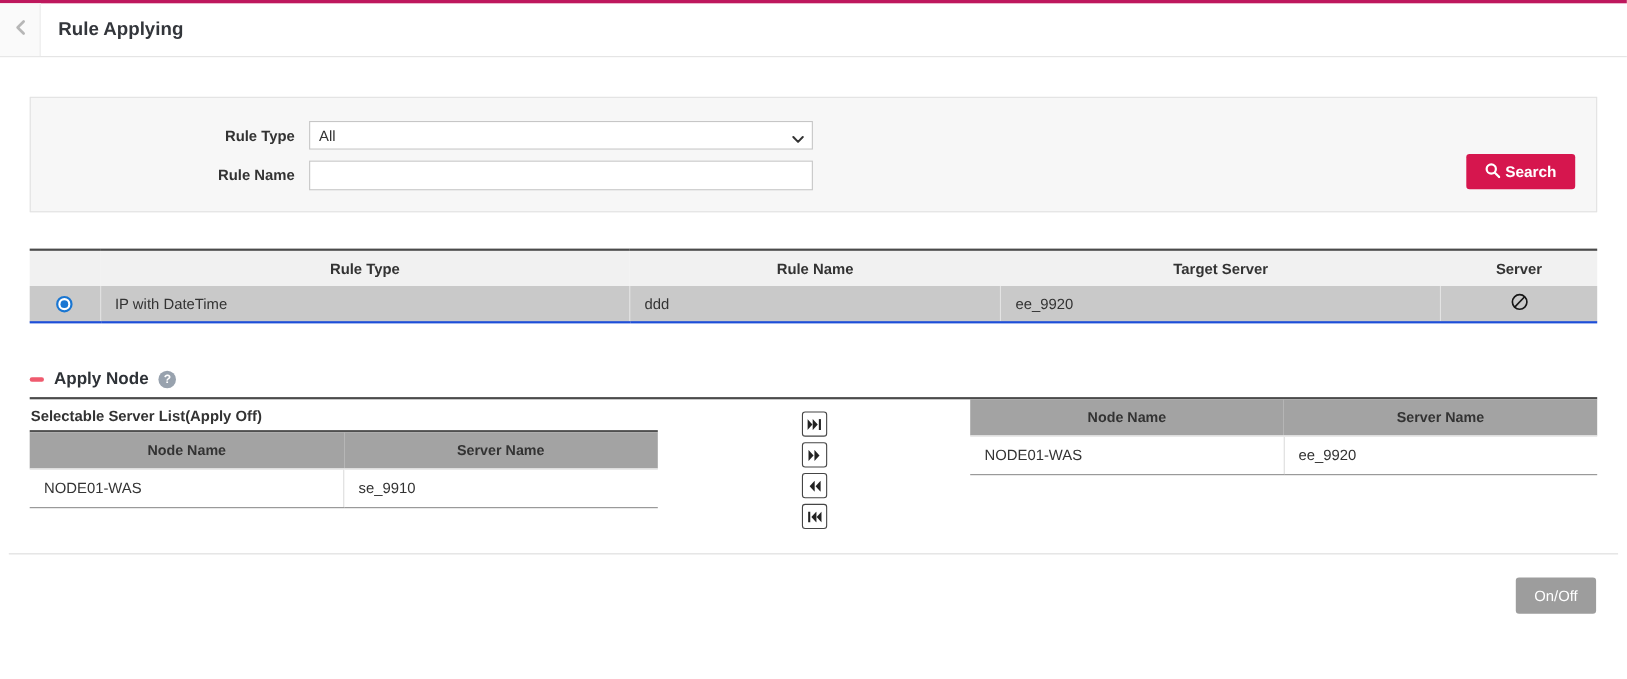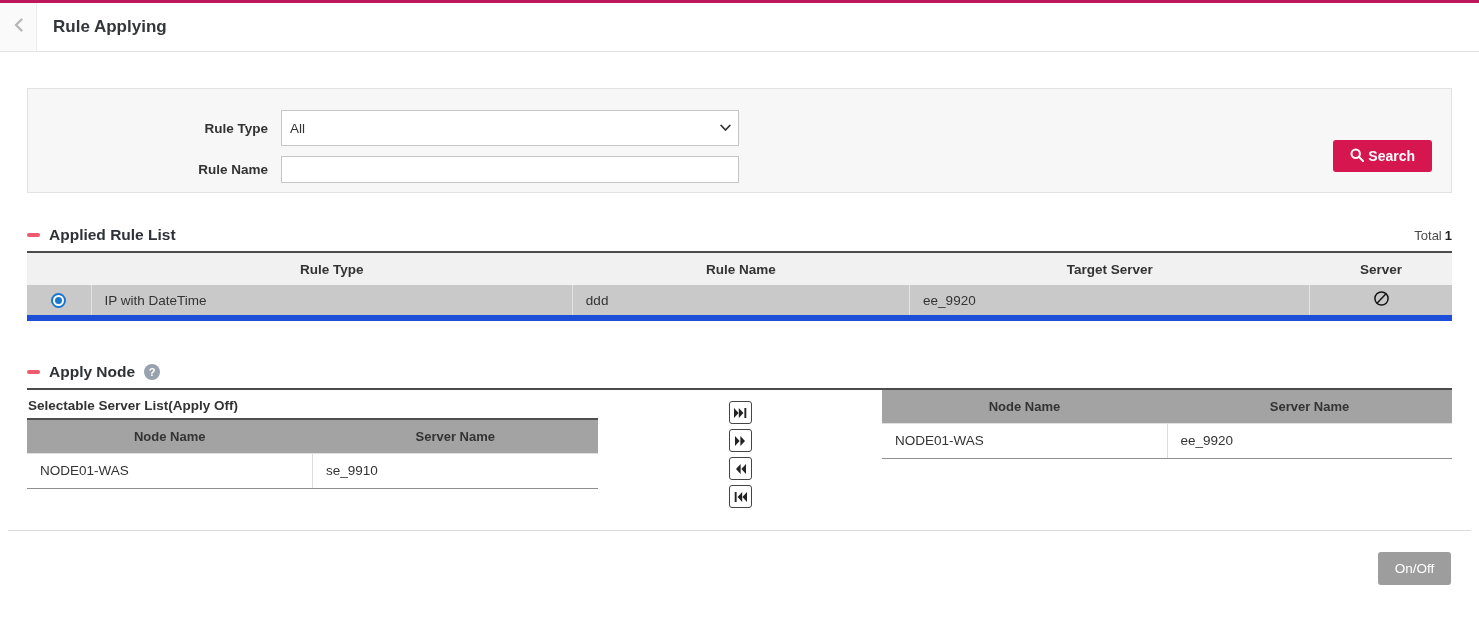--- a/index.html
+++ b/index.html
@@ -18,21 +18,21 @@
   
   .search-panel { position: relative; margin-top: 36px; height: 105px;
     background: #f7f7f7; border: 1px solid #e2e2e2; padding-top: 21px; }
   .form-row { display: flex; align-items: center; margin-bottom: 10px; }
   .form-row label { width: 240px; text-align: right; margin-right: 13px;
     font-size: 13.5px; font-weight: bold; color: #333; }
   .field { width: 458px; height: 27px; background: #fff; border: 1px solid #c6c6c6;
     font-size: 13.5px; color: #333; padding: 0 8px;
     font-family: "Liberation Sans", sans-serif; }
   .select-wrap { position: relative; width: 458px; }
-  .select-wrap select { width: 100%; height: 36px; appearance: none; -webkit-appearance: none;
+  .select-wrap select { width: 100%; height: 26px; appearance: none; -webkit-appearance: none;
     background: #fff; border: 1px solid #c6c6c6; font-size: 13.5px; color: #333;
     padding: 0 26px 0 8px; border-radius: 0; font-family: "Liberation Sans", sans-serif; }
   .select-caret { position: absolute; right: 8px; top: 8px; pointer-events: none; }
   .search-btn { position: absolute; right: 19px; bottom: 20px; height: 32px;
     background: #d6164e; color: #fff; border: none; border-radius: 3px;
     font-size: 14px; font-weight: bold; padding: 0 17px; display: flex;
     align-items: center; gap: 4px; cursor: pointer; font-family: "Liberation Sans", sans-serif; }
 
   
   .section-header { display: flex; align-items: center; margin-bottom: 7px; }
@@ -43,21 +43,21 @@
     justify-content: center; margin-left: 9px; cursor: pointer; }
   .total { margin-left: auto; font-size: 13px; color: #4a4a4a; }
   .total b { color: #222; margin-left: 3px; }
 
   
   .section-applied { margin-top: 33px; }
   table.rule-table { width: 100%; border-collapse: collapse; border-top: 2px solid #4b4b4b; }
   table.rule-table th { background: #f1f1f1; height: 33px; font-size: 13.5px; font-weight: bold;
     color: #333; text-align: center; }
   table.rule-table td { background: #c9c9c9; height: 33px; font-size: 13.5px; color: #333;
-    border-bottom: 6px solid #1d4ed8; }
+    border-bottom: 2px solid #1d4ed8; }
   table.rule-table td + td { border-left: 1px solid #e3e3e3; }
   td.cell-text { padding-left: 13px; }
   td.cell-center { text-align: center; }
 
   
   .radio { width: 15px; height: 15px; border-radius: 50%; border: 2px solid #1976d2;
     background: #fff; display: inline-flex; align-items: center; justify-content: center;
     vertical-align: middle; cursor: pointer; }
   .radio .dot { width: 7px; height: 7px; border-radius: 50%; background: #1976d2; }
 
@@ -128,27 +128,20 @@
         <svg width="14" height="14" viewBox="0 0 14 14">
             <circle cx="5.7" cy="5.7" r="4.2" fill="none" stroke="#fff" stroke-width="2"></circle>
             <line x1="9" y1="9" x2="13" y2="13" stroke="#fff" stroke-width="2" stroke-linecap="round"></line>
           </svg>
       </span>
       <span>Search</span>
     </button>
   </div>
 
   <div class="section-applied">
-    <div class="section-header">
-      <span class="dash"></span>
-      <h2 class="section-title">Applied Rule List</h2>
-      <div class="total">
-        <span>Total</span><b>1</b>
-      </div>
-    </div>
     <table class="rule-table">
       <colgroup>
         <col style="width:64px">
           <col style="width:481px">
           <col style="width:337px">
           <col style="width:400px">
           <col style="width:142px">
       </colgroup>
       <thead>
         <tr>

